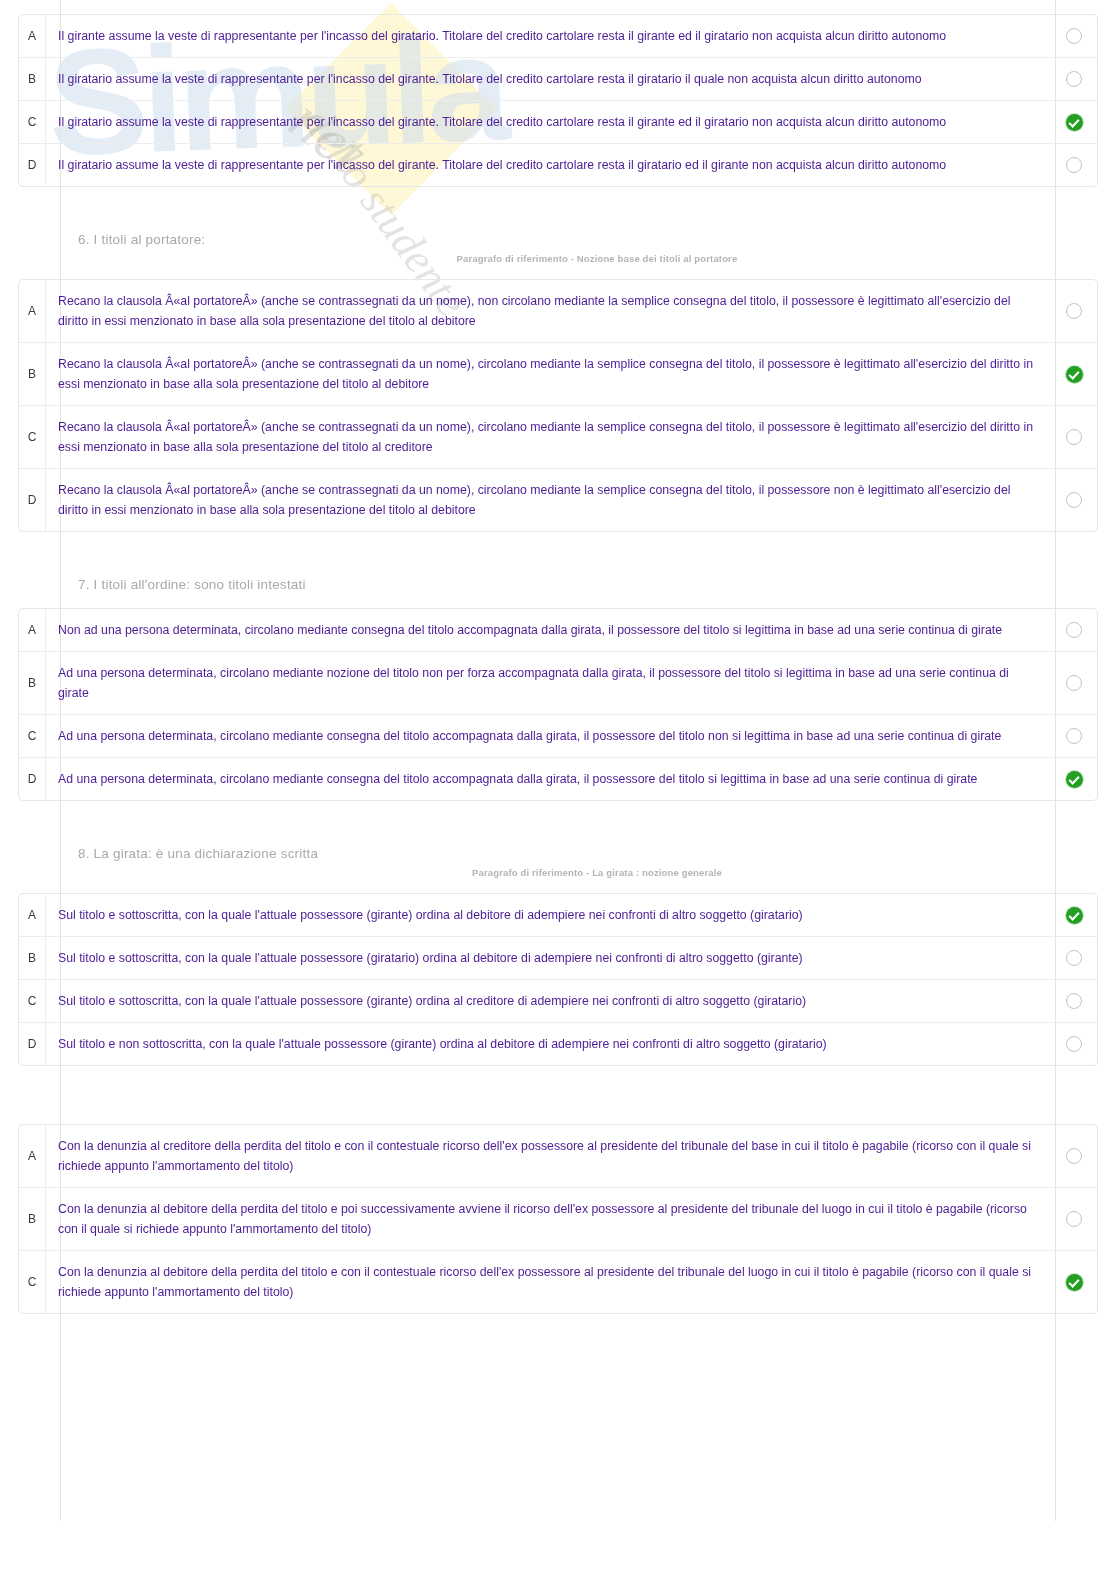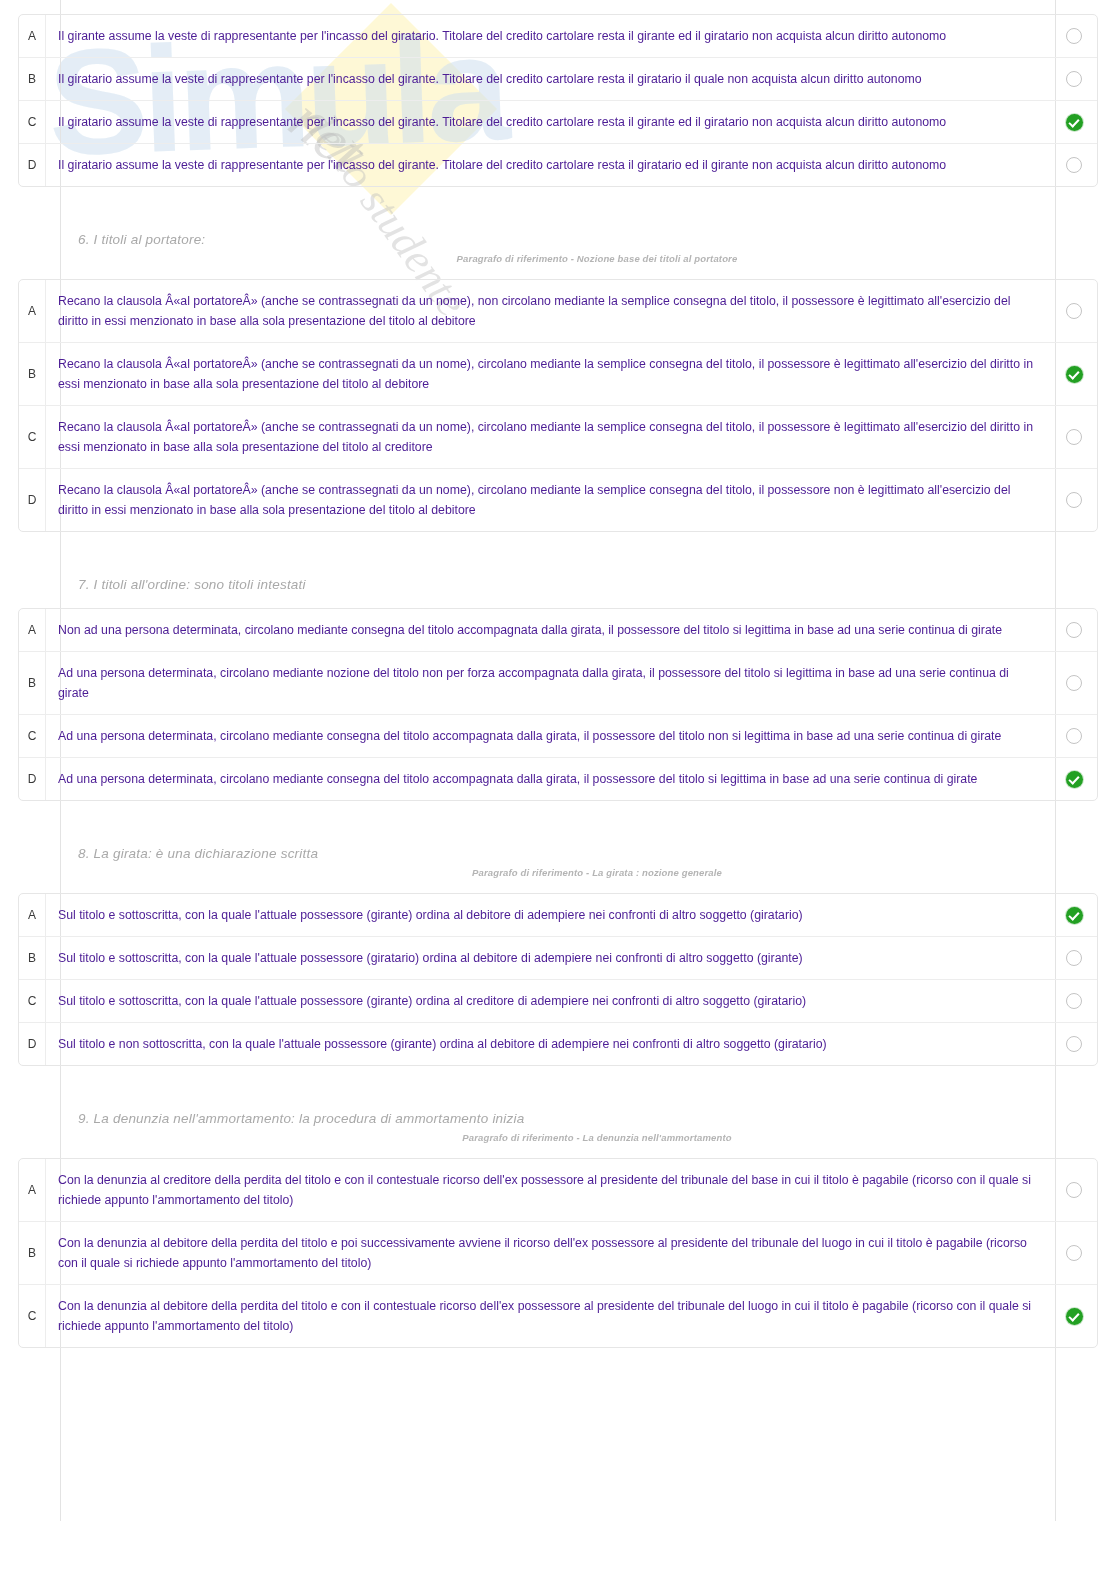--- a/index.html
+++ b/index.html
@@ -94,21 +94,20 @@
     left: 0;
     top: 0;
     width: 1116px;
     z-index: 2;
   }
 
   .q-block { position: relative; }
 
   .q-head {
     padding: 0 0 0 78px;
-    font-style: italic;
   }
   .q-title {
     font-size: 13.5px;
     color: #a9a9a9;
     font-weight: normal;
     letter-spacing: .2px;
     margin: 0;
     padding: 0;
     line-height: 18px;
   }
@@ -347,24 +346,20 @@
           <div class="opt-letter">D</div>
           <div class="opt-text">Sul titolo e non sottoscritta, con la quale l'attuale possessore (girante) ordina al debitore di adempiere nei confronti di altro soggetto (giratario)</div>
           <div class="opt-mark">
             <div class="radio"></div>
           </div>
         </div>
       </div>
     </div>
     <div class="q-block">
       <div class="gap-lg"></div>
-      <div class="q-head">
-        <div class="q-title">9. La denunzia nell'ammortamento: la procedura di ammortamento inizia</div>
-        <div class="q-sub">Paragrafo di riferimento - La denunzia nell'ammortamento</div>
-      </div>
       <div class="options-card">
         <div class="opt-row">
           <div class="opt-letter">A</div>
           <div class="opt-text">Con la denunzia al creditore della perdita del titolo e con il contestuale ricorso dell'ex possessore al presidente del tribunale del base in cui il titolo è pagabile (ricorso con il quale si richiede appunto l'ammortamento del titolo)</div>
           <div class="opt-mark">
             <div class="radio"></div>
           </div>
         </div>
         <div class="opt-row">
           <div class="opt-letter">B</div>

